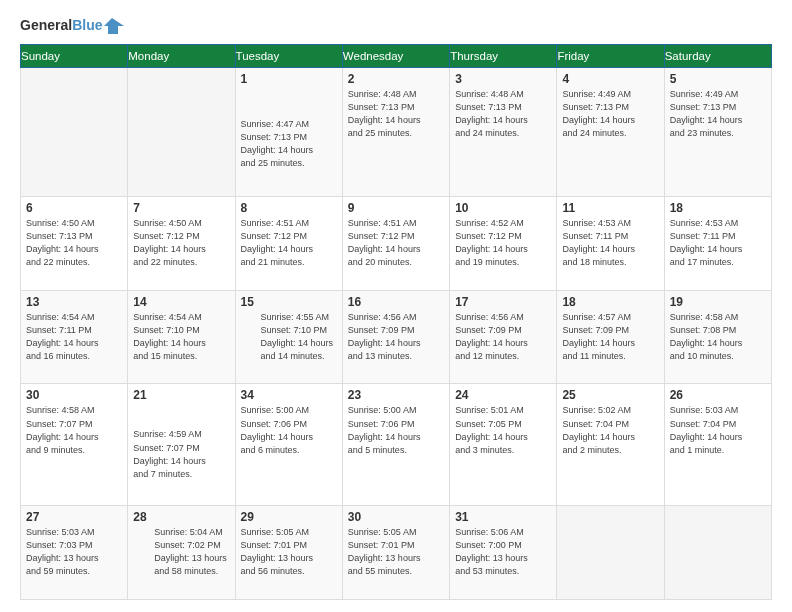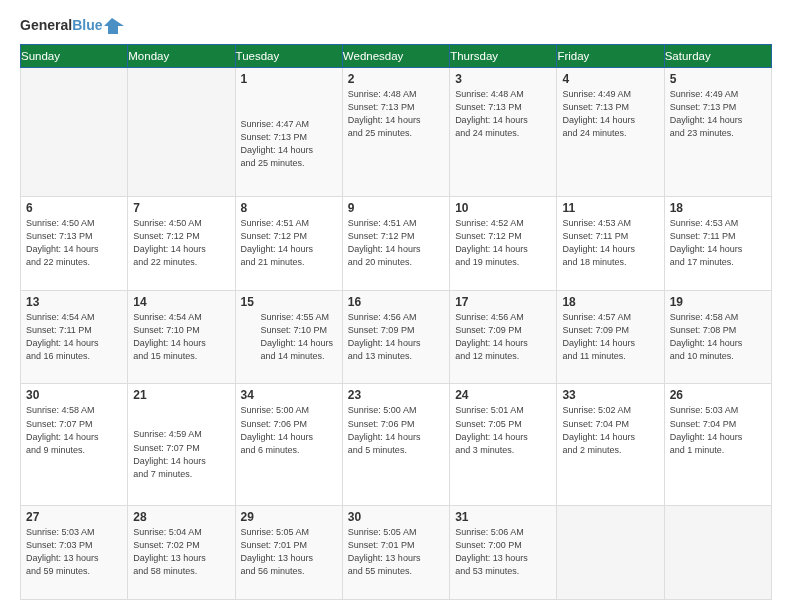--- a/index.html
+++ b/index.html
@@ -294,21 +294,21 @@
 and 5 minutes.</div>
           </td>
           <td>
             <span class="day-num">24</span>
             <div class="day-detail" style="white-space: pre-line;">Sunrise: 5:01 AM
 Sunset: 7:05 PM
 Daylight: 14 hours
 and 3 minutes.</div>
           </td>
           <td>
-            <span class="day-num">33</span>
+            <span class="day-num">25</span>
             <div class="day-detail" style="white-space: pre-line;">Sunrise: 5:02 AM
 Sunset: 7:04 PM
 Daylight: 14 hours
 and 2 minutes.</div>
           </td>
           <td>
             <span class="day-num">26</span>
             <div class="day-detail" style="white-space: pre-line;">Sunrise: 5:03 AM
 Sunset: 7:04 PM
 Daylight: 14 hours
@@ -318,21 +318,21 @@
         <tr>
           <td>
             <span class="day-num">27</span>
             <div class="day-detail" style="white-space: pre-line;">Sunrise: 5:03 AM
 Sunset: 7:03 PM
 Daylight: 13 hours
 and 59 minutes.</div>
           </td>
           <td>
             <span class="day-num">28</span>
-            <div class="day-detail" style="white-space: pre-line;">Sunrise: 5:04 AM
+            <div class="day-detail" style="white-space: pre-line; margin-left: 21px;">Sunrise: 5:04 AM
 Sunset: 7:02 PM
 Daylight: 13 hours
 and 58 minutes.</div>
           </td>
           <td>
             <span class="day-num">29</span>
             <div class="day-detail" style="white-space: pre-line;">Sunrise: 5:05 AM
 Sunset: 7:01 PM
 Daylight: 13 hours
 and 56 minutes.</div>

